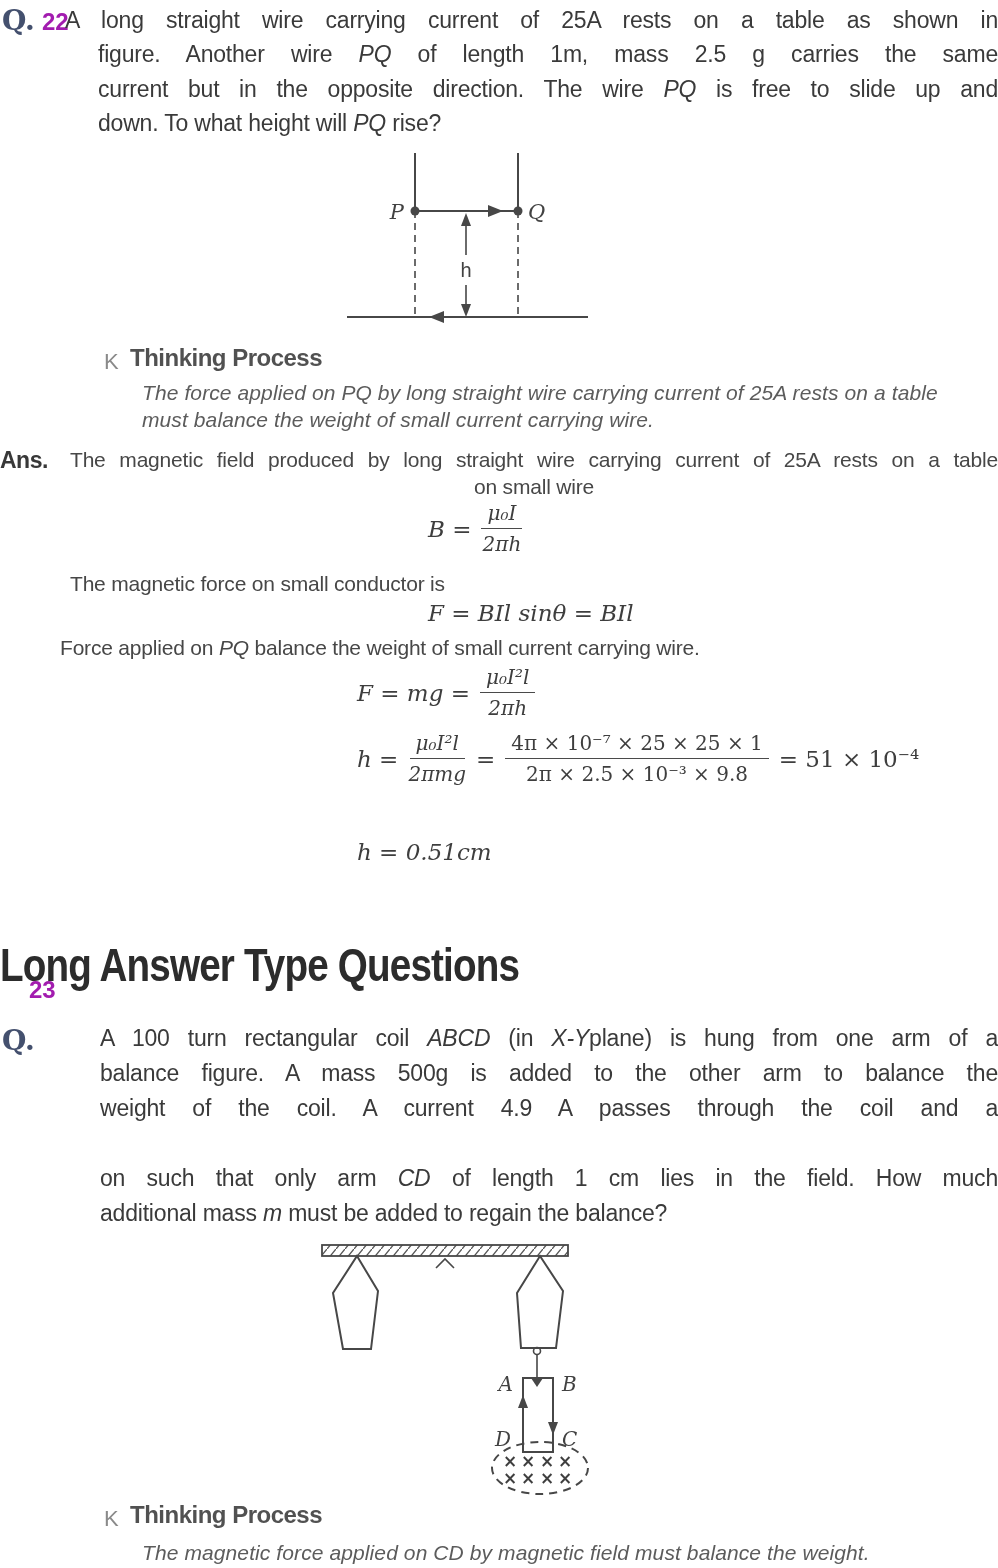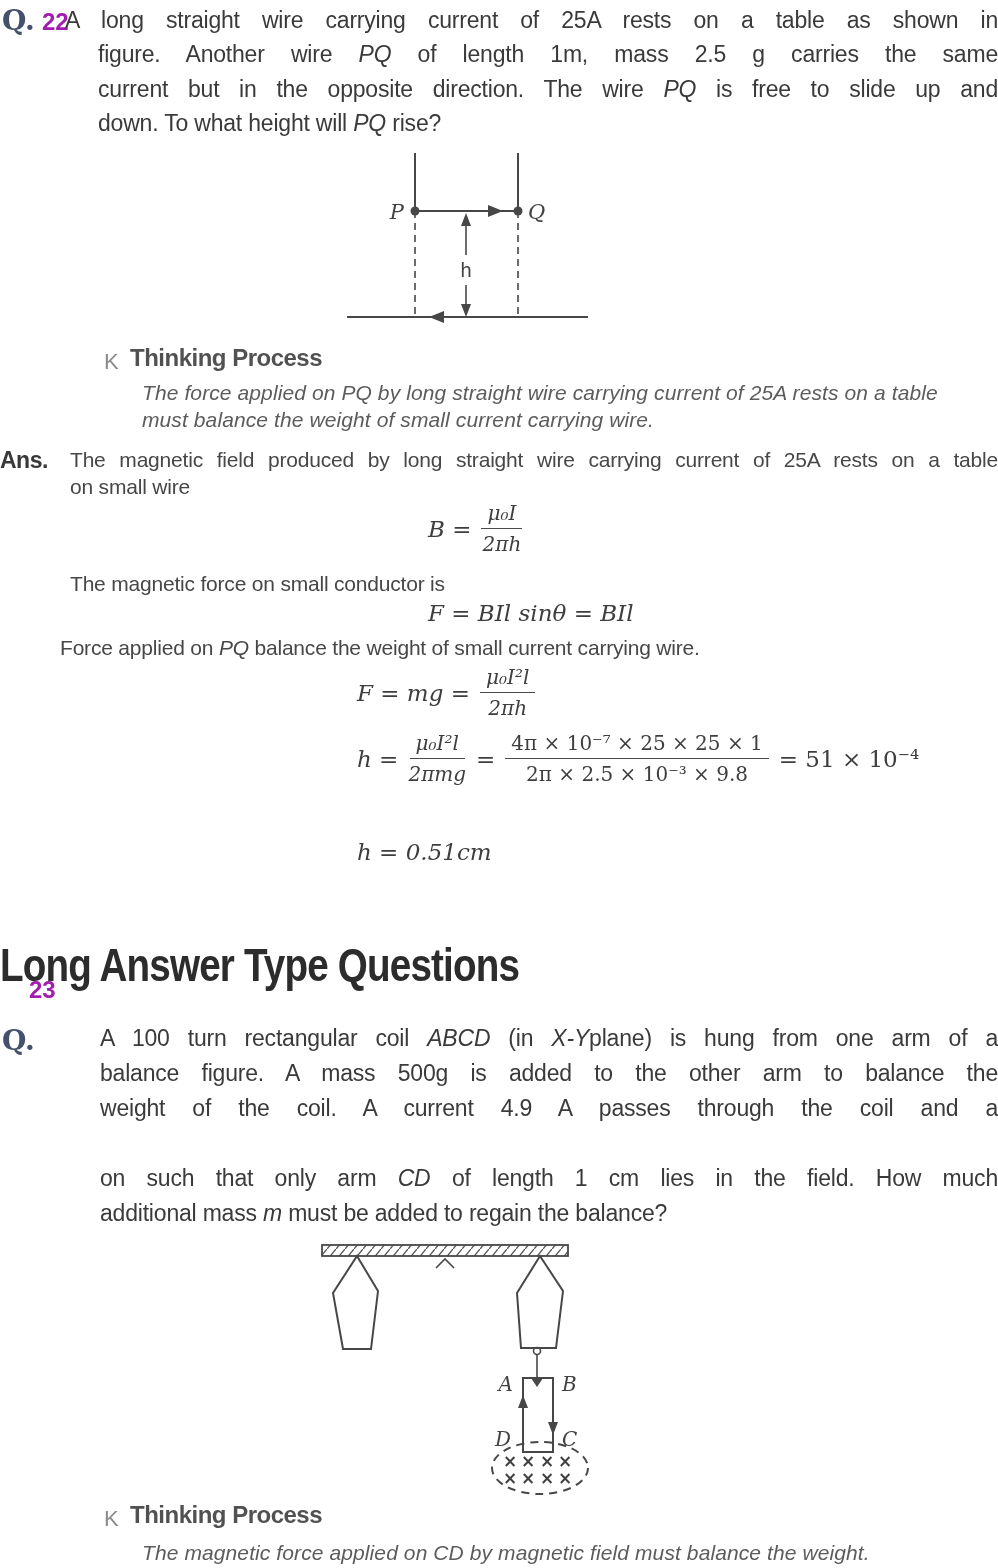--- a/index.html
+++ b/index.html
@@ -80,21 +80,21 @@
     <polygon class="fl" points="114,166 99,172 114,178"></polygon>
   </svg>
 
   <span class="think-k" style="left:104px;top:349px;">K</span>
   <div class="think-title" style="left:130px;top:344px;">Thinking Process</div>
   <div class="think-line" style="left:142px;top:381px;">The force applied on PQ by long straight wire carrying current of 25A rests on a table</div>
   <div class="think-line" style="left:142px;top:408px;">must balance the weight of small current carrying wire.</div>
 
   <span class="anslabel" style="left:0px;top:447px;">Ans.</span>
   <div class="ansline just" style="left:70px;top:446px;width:928px;">The magnetic field produced by long straight wire carrying current of 25A rests on a table</div>
-  <div class="ansline" style="left:70px;top:473px;width:928px;">on small wire</div>
+  <div class="ansline" style="left:70px;top:473px;width:928px;text-align:center;">on small wire</div>
 
   <div class="eqrow" style="left:428px;top:501px;">
     <span>B =</span>
     <span class="frac">
       <span class="num">μ₀I</span>
       <span class="den">2πh</span>
     </span>
   </div>
 
   <div class="ansline" style="left:70px;top:570px;width:928px;">The magnetic force on small conductor is</div>

